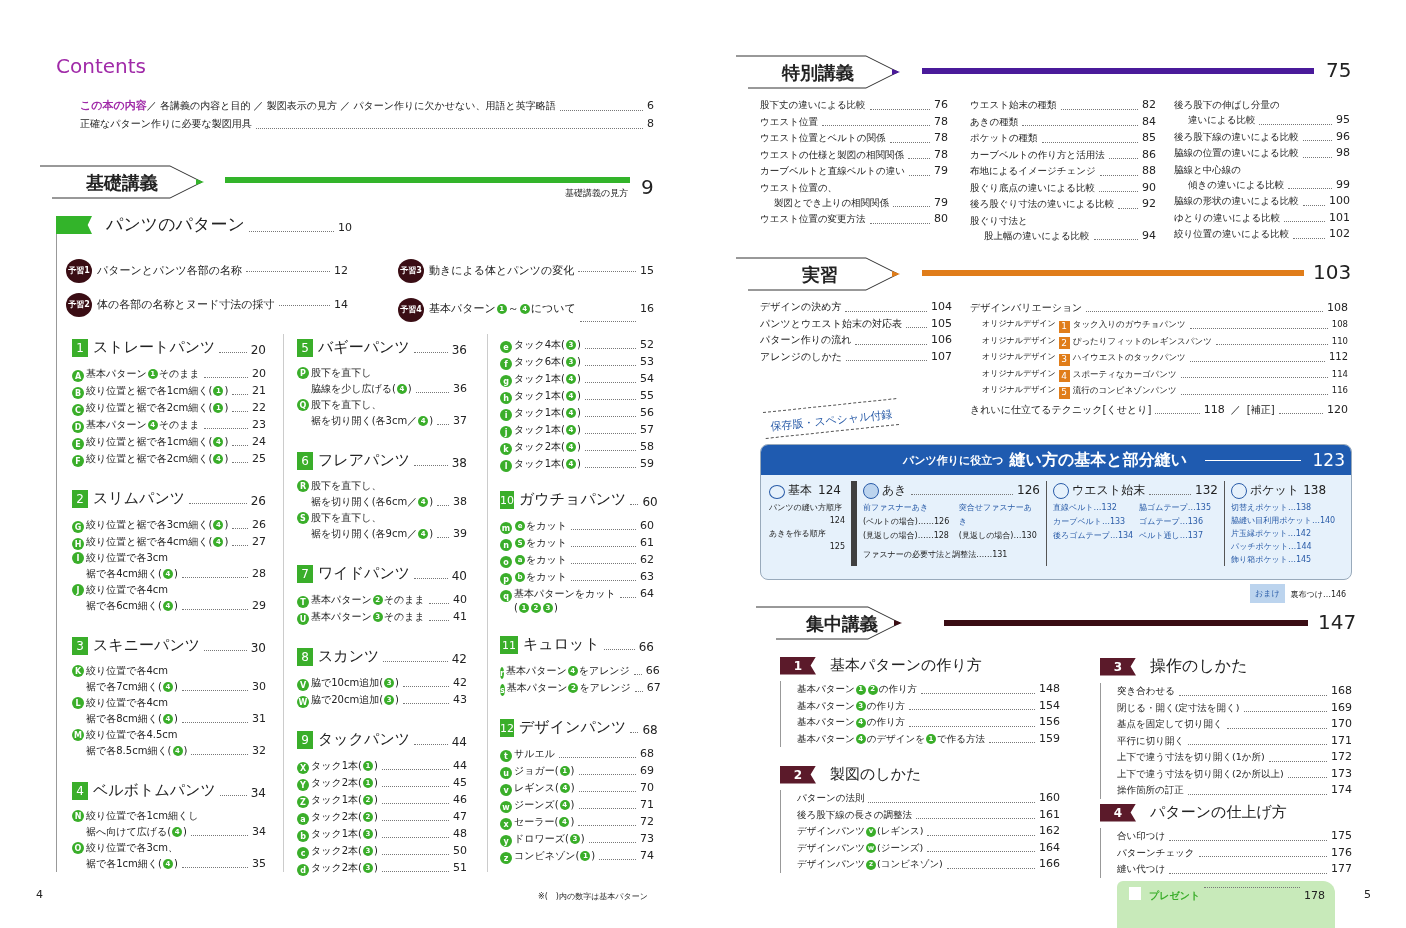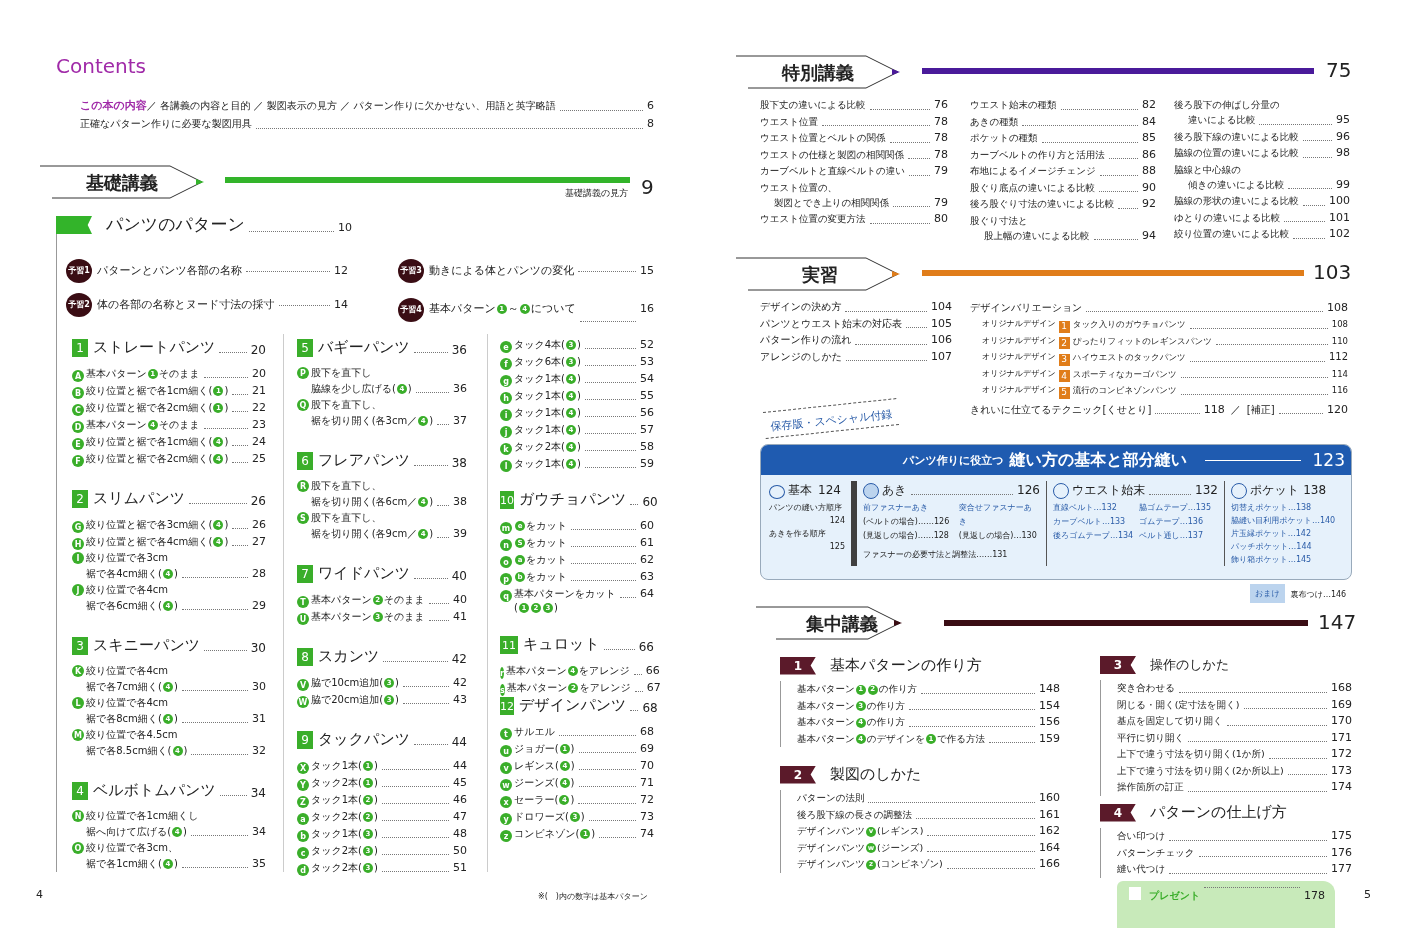--- a/index.html
+++ b/index.html
@@ -529,21 +529,21 @@
       <div>
         <div class="row" style="line-height:17px;font-size:10px">
           <span class="badge">q</span>
           <span>基本パターンをカット</span>
           <span class="dots"></span>
           <span class="pg">64</span>
         </div>
         <div style="font-size:10px;padding-left:14px">(<span class="gnum">1</span><span class="gnum">2</span><span class="gnum">3</span>)</div>
       </div>
     </div>
-    <div style="">
+    <div style="margin-bottom:22px">
       <div class="sec-head" style="margin-bottom:8px">
         <span class="sec-num" style="width:18px;font-size:11px">11</span>
         <span class="sec-title">キュロット</span>
         <span class="dots"></span>
         <span class="pg">66</span>
       </div>
       <div>
         <div class="row" style="line-height:17px;font-size:10px">
           <span class="badge">r</span>
           <span>基本パターン<span class="gnum">4</span>をアレンジ</span>
@@ -1066,21 +1066,21 @@
           <span>デザインパンツ<span class="gnum">z</span>(コンビネゾン)</span>
           <span class="dots"></span>
           <span class="pg">166</span>
         </div>
       </div>
     </div>
   </div>
 <div class="abs" id="ch3" style="left:1100px;top:656px;width:252px">
     <div class="sec-head" style="margin-bottom:6px;align-items:center">
       <span class="dflag">3</span>
-      <span style="font-size:13px">操作のしかた</span>
+      <span style="font-size:16px">操作のしかた</span>
     </div>
     <div style="border-left:1px solid #999;margin-left:0;padding-left:16px">
       <div>
         <div class="row" style="line-height:16.5px;font-size:9.5px">
           <span>突き合わせる</span>
           <span class="dots"></span>
           <span class="pg">168</span>
         </div>
       </div>
       <div>

